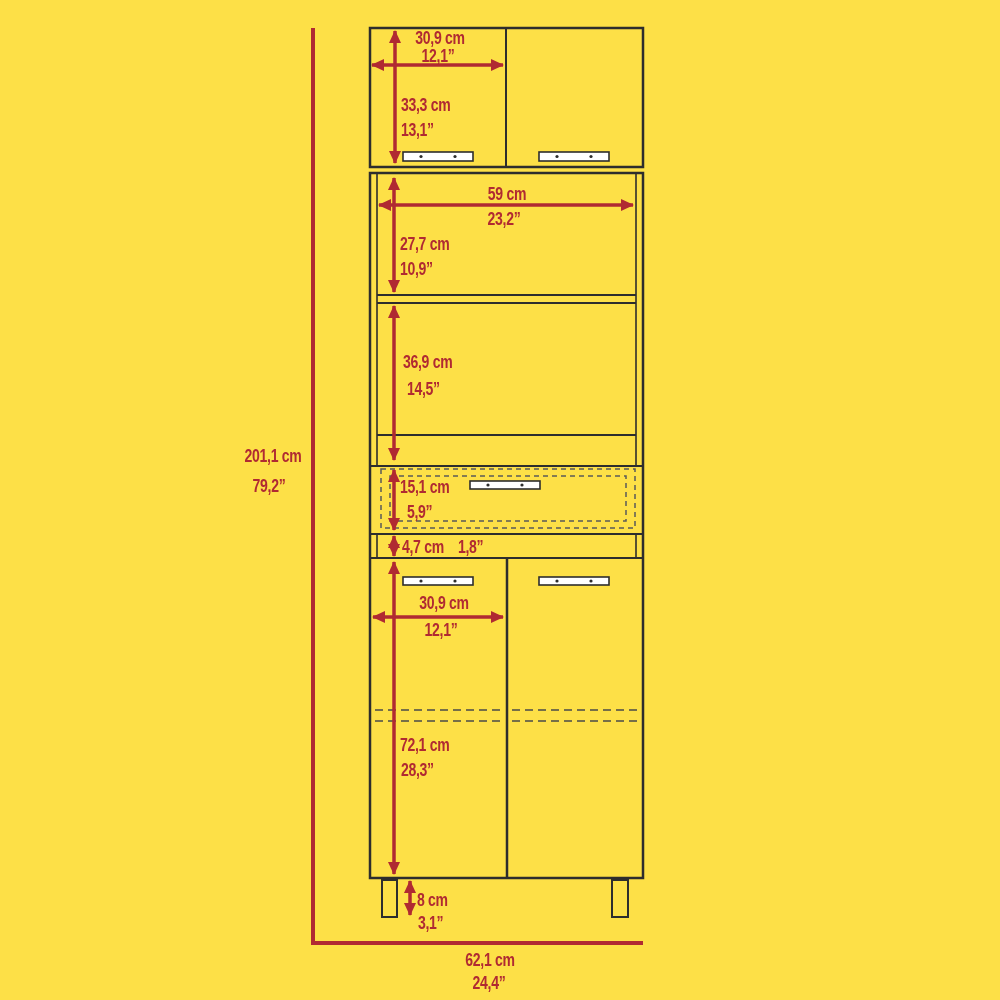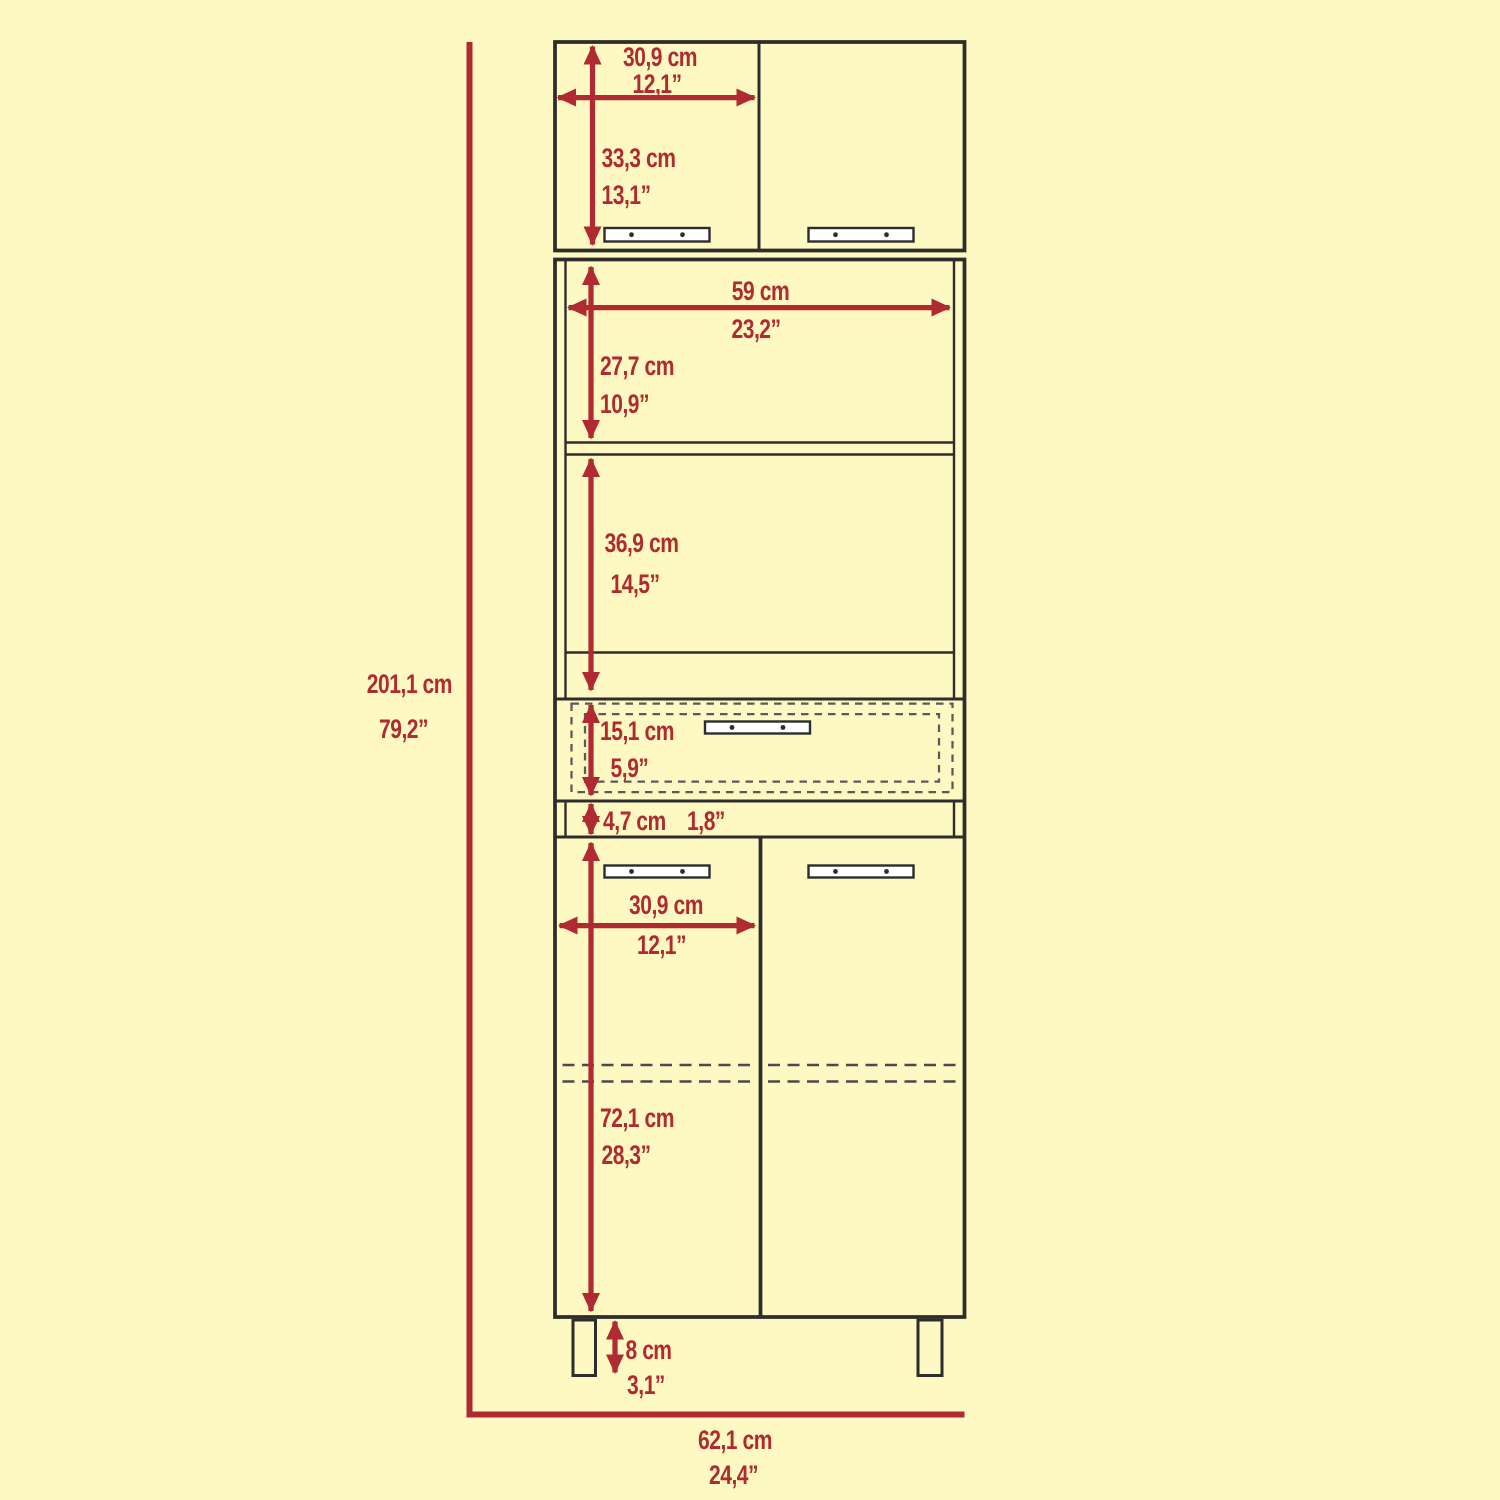--- a/index.html
+++ b/index.html
@@ -3,21 +3,21 @@
 <meta charset="utf-8">
 <style>
   :root{
     --red:#b02a32;
     --ink:#2d2d2d;
   }
   html,body{margin:0;padding:0;background:#ffffff;}
   #stage{
     position:relative;
     width:1000px;height:1000px;
-    background:#fef9c3;
+    background:#fde047;
     font-family:"Liberation Sans", sans-serif;
     overflow:hidden;
   }
   #linework{position:absolute;left:0;top:0;width:1000px;height:1000px;}
   .lbl{
     position:absolute;
     color:var(--red);
     font:700 18px "Liberation Sans", sans-serif;
     letter-spacing:-0.4px;
     white-space:nowrap;

